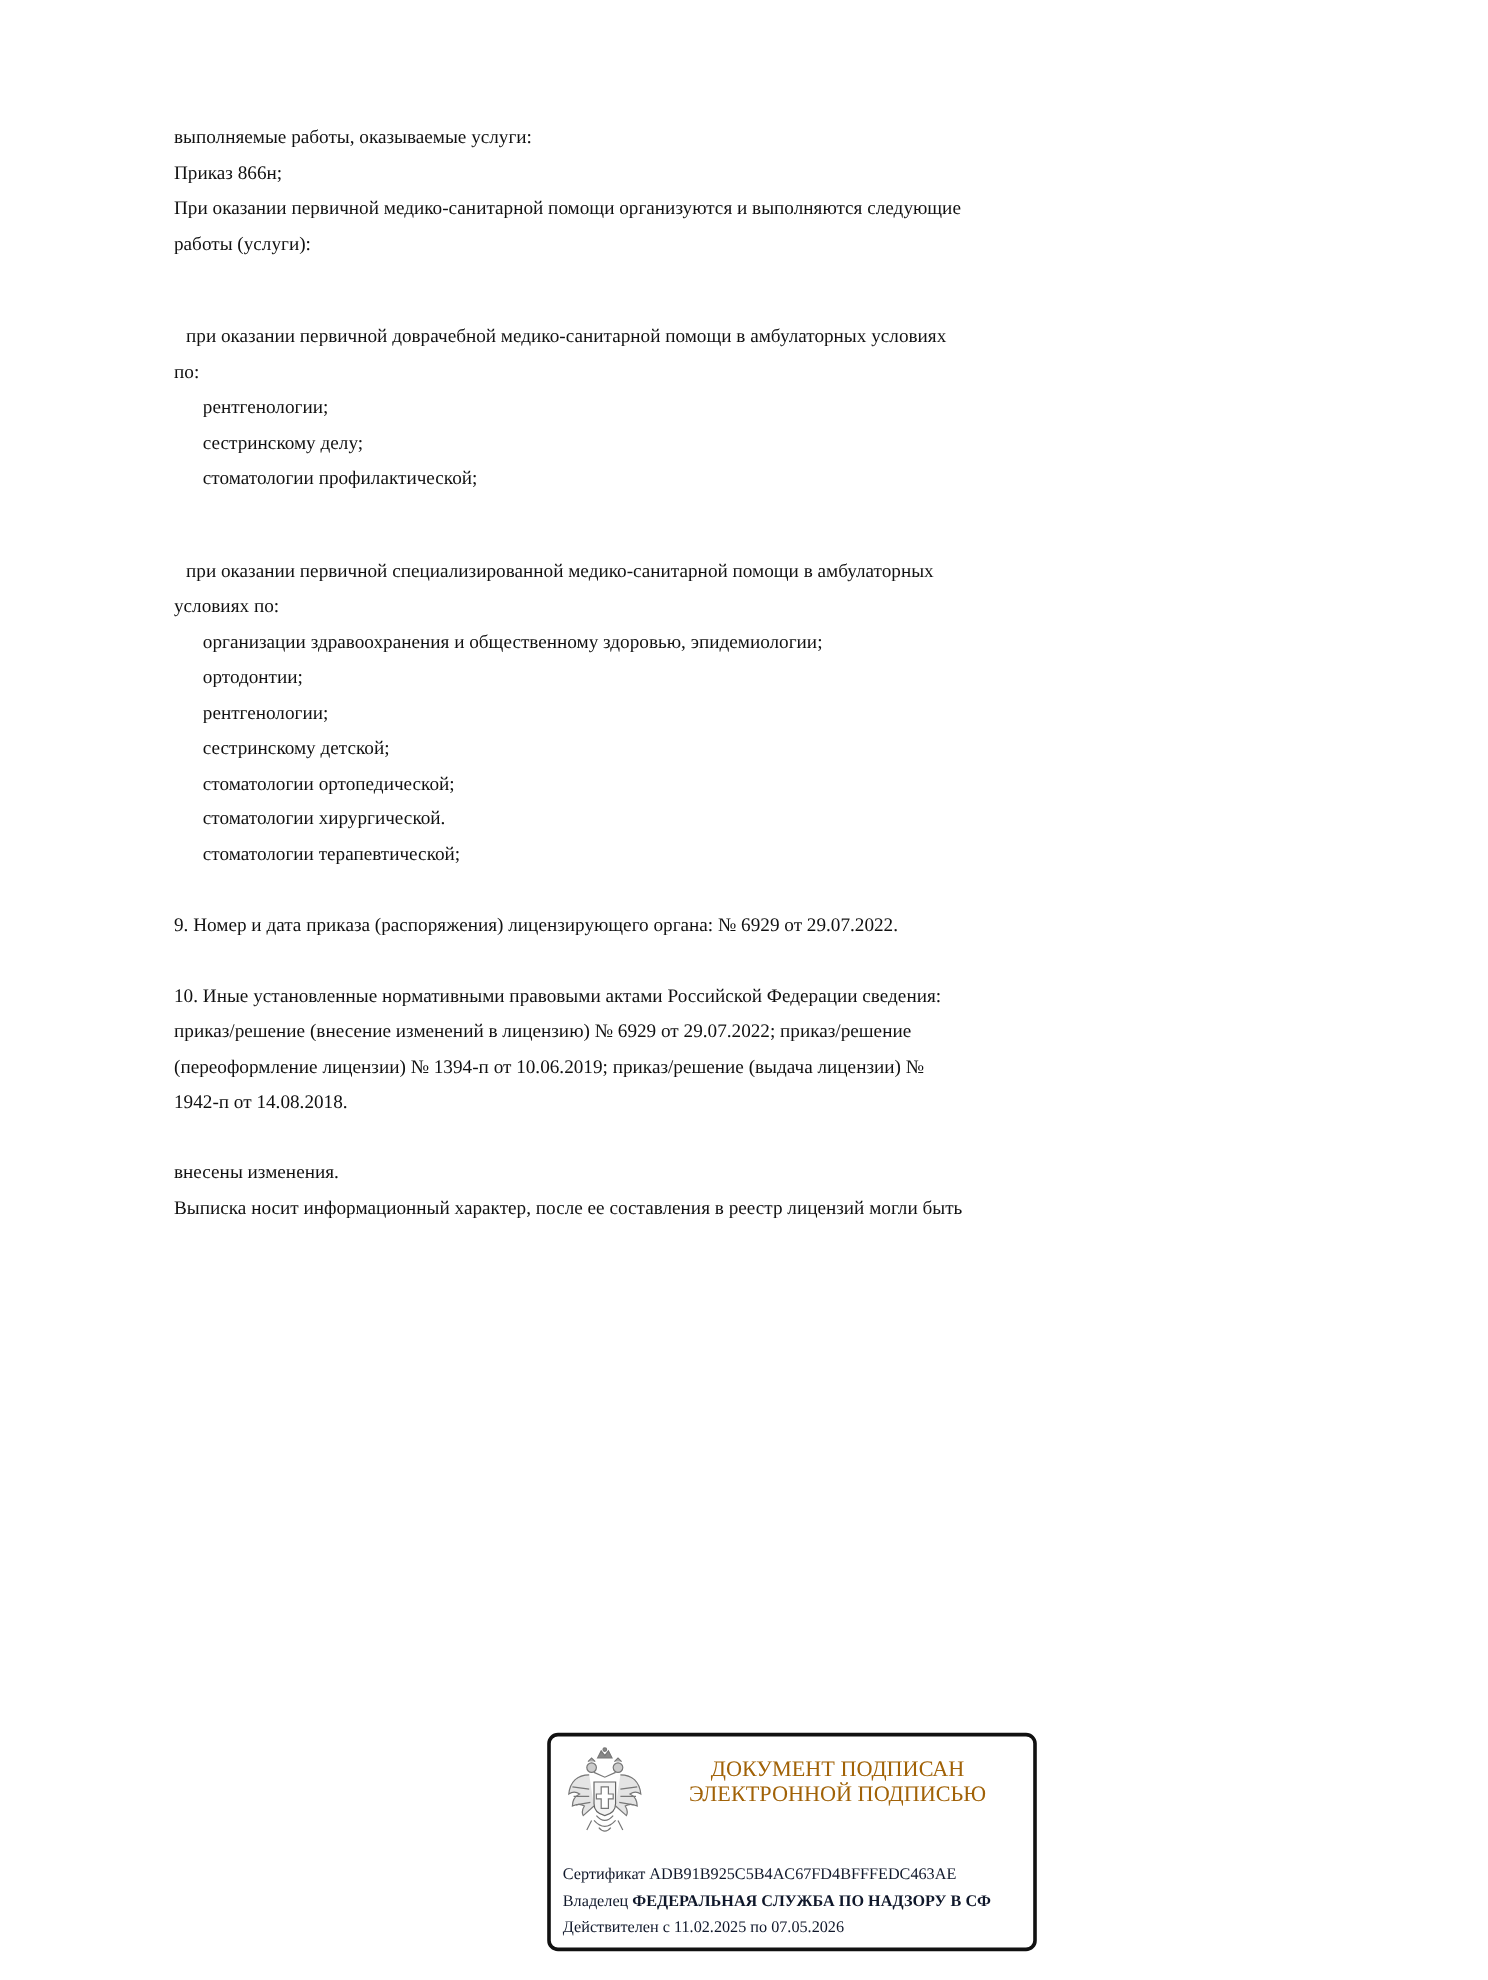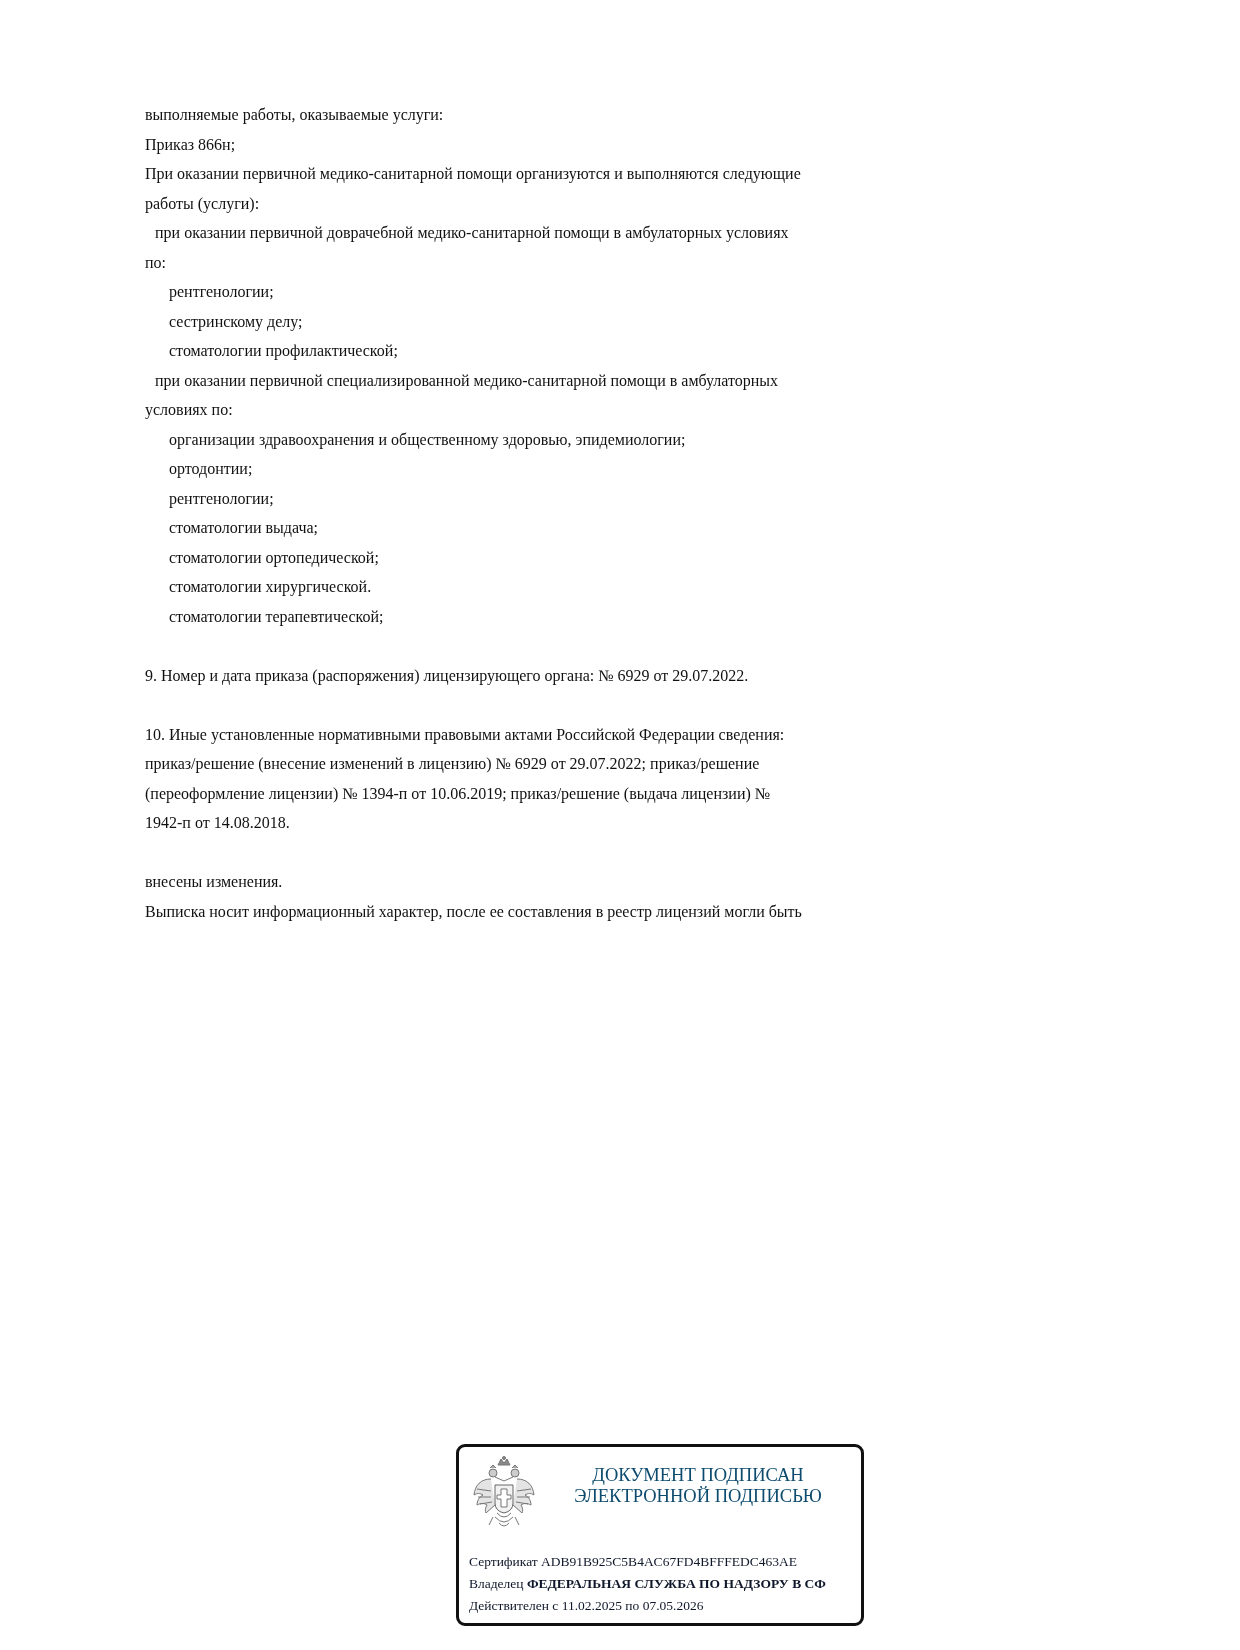--- a/index.html
+++ b/index.html
@@ -17,21 +17,21 @@
     }
     .page-body {
       position: absolute;
       left: 145px;
       top: 100px;
       width: 1010px;
       font-size: 16px;
       line-height: 29.5px;
     }
     .line { white-space: pre; display: block; }
-    .indent1 { padding-left: 10px; }
+    .indent1 { padding-left: 10px; margin-top: 48px; }
     .indent2 { padding-left: 24px; }
     .gap { height: 29.5px; }
 
     .stamp {
       position: absolute;
       left: 456px;
       top: 1444px;
       width: 408px;
       height: 182px;
       border: 3px solid #111111;
@@ -48,21 +48,21 @@
       height: 76px;
     }
     .stamp-title {
       position: absolute;
       left: 84px;
       top: 18px;
       width: 310px;
       text-align: center;
       font-size: 18.5px;
       line-height: 21px;
-      color: #0c4a6e;
+      color: #a16207;
     }
     .stamp-info {
       position: absolute;
       left: 10px;
       top: 104px;
       width: 500px;
       font-size: 13.5px;
       line-height: 22px;
       white-space: nowrap;
       color: #0f172a;
@@ -80,21 +80,21 @@
   <span class="line indent1">при оказании первичной доврачебной медико-санитарной помощи в амбулаторных условиях</span>
   <span class="line">по:</span>
   <span class="line indent2">рентгенологии;</span>
   <span class="line indent2">сестринскому делу;</span>
   <span class="line indent2">стоматологии профилактической;</span>
   <span class="line indent1">при оказании первичной специализированной медико-санитарной помощи в амбулаторных</span>
   <span class="line">условиях по:</span>
   <span class="line indent2">организации здравоохранения и общественному здоровью, эпидемиологии;</span>
   <span class="line indent2">ортодонтии;</span>
   <span class="line indent2">рентгенологии;</span>
-  <span class="line indent2">стоматологии выдача;</span>
+  <span class="line indent2">сестринскому детской;</span>
   <span class="line indent2">стоматологии ортопедической;</span>
   <span class="line indent2">стоматологии хирургической.</span>
   <span class="line indent2">стоматологии терапевтической;</span>
 
   <div class="gap"></div>
   <span class="line">9. Номер и дата приказа (распоряжения) лицензирующего органа: № 6929 от 29.07.2022.</span>
 
   <div class="gap"></div>
   <div>
     <span class="line">10. Иные установленные нормативными правовыми актами Российской Федерации сведения:</span>

